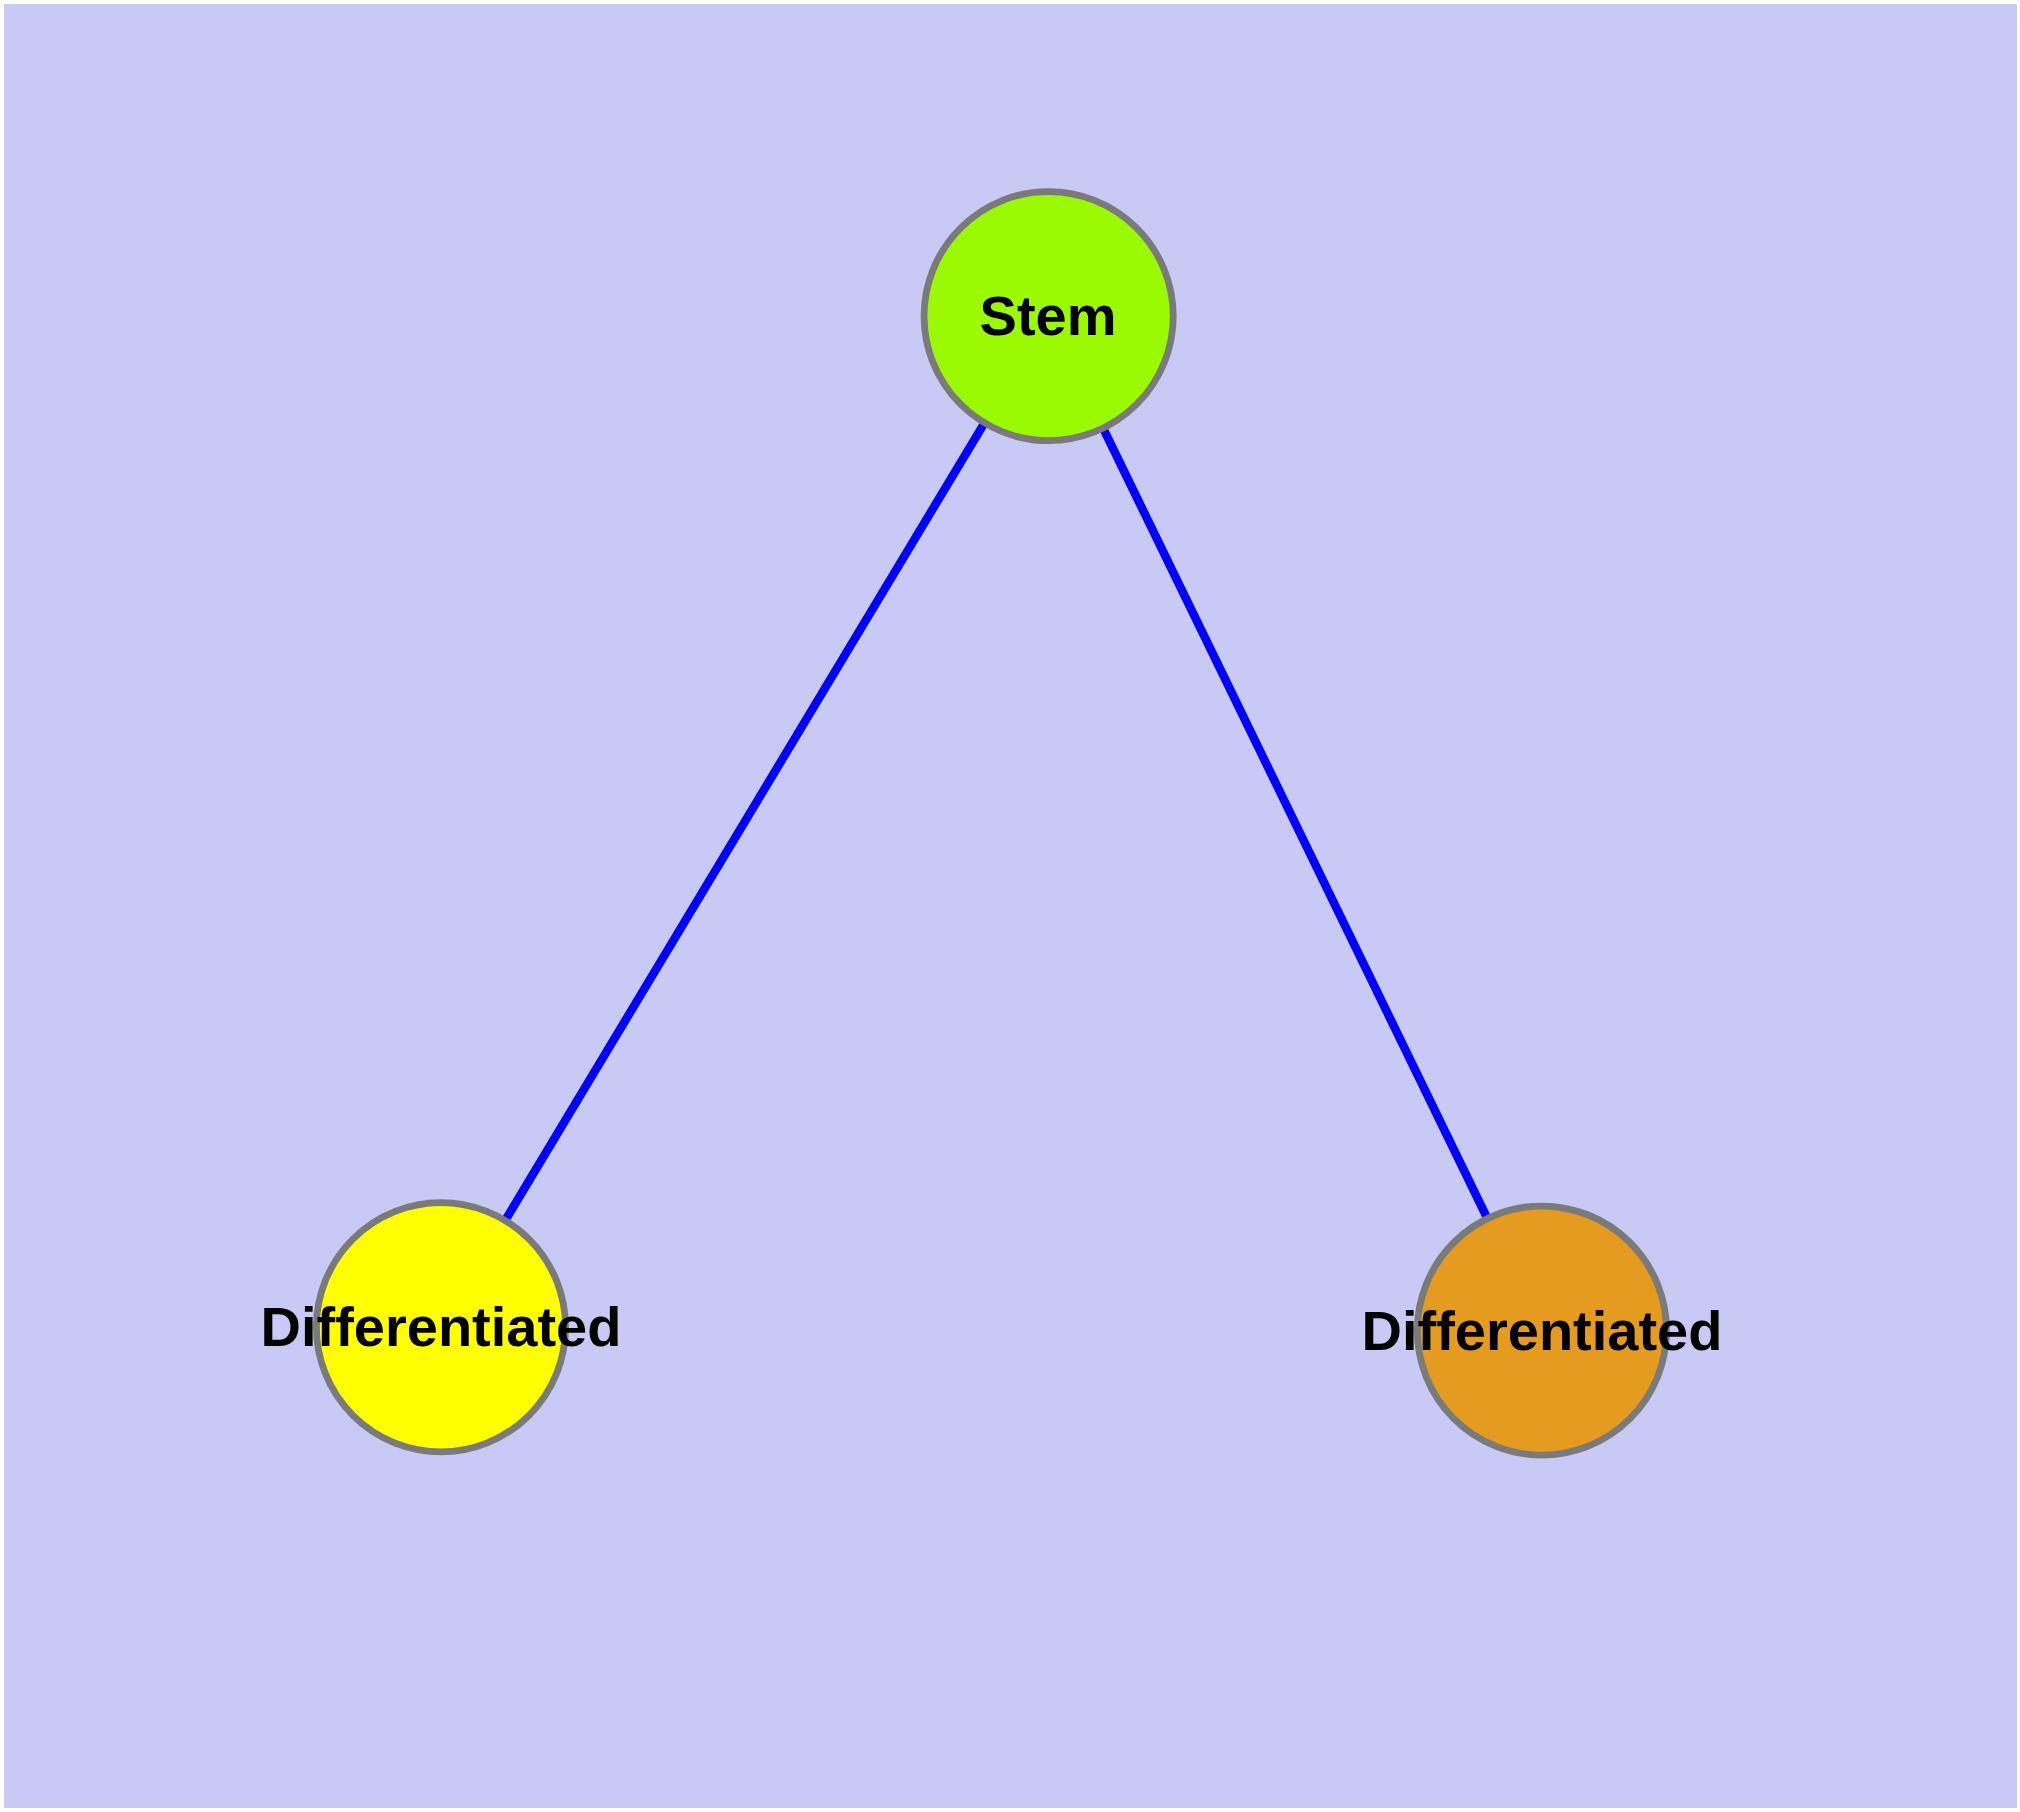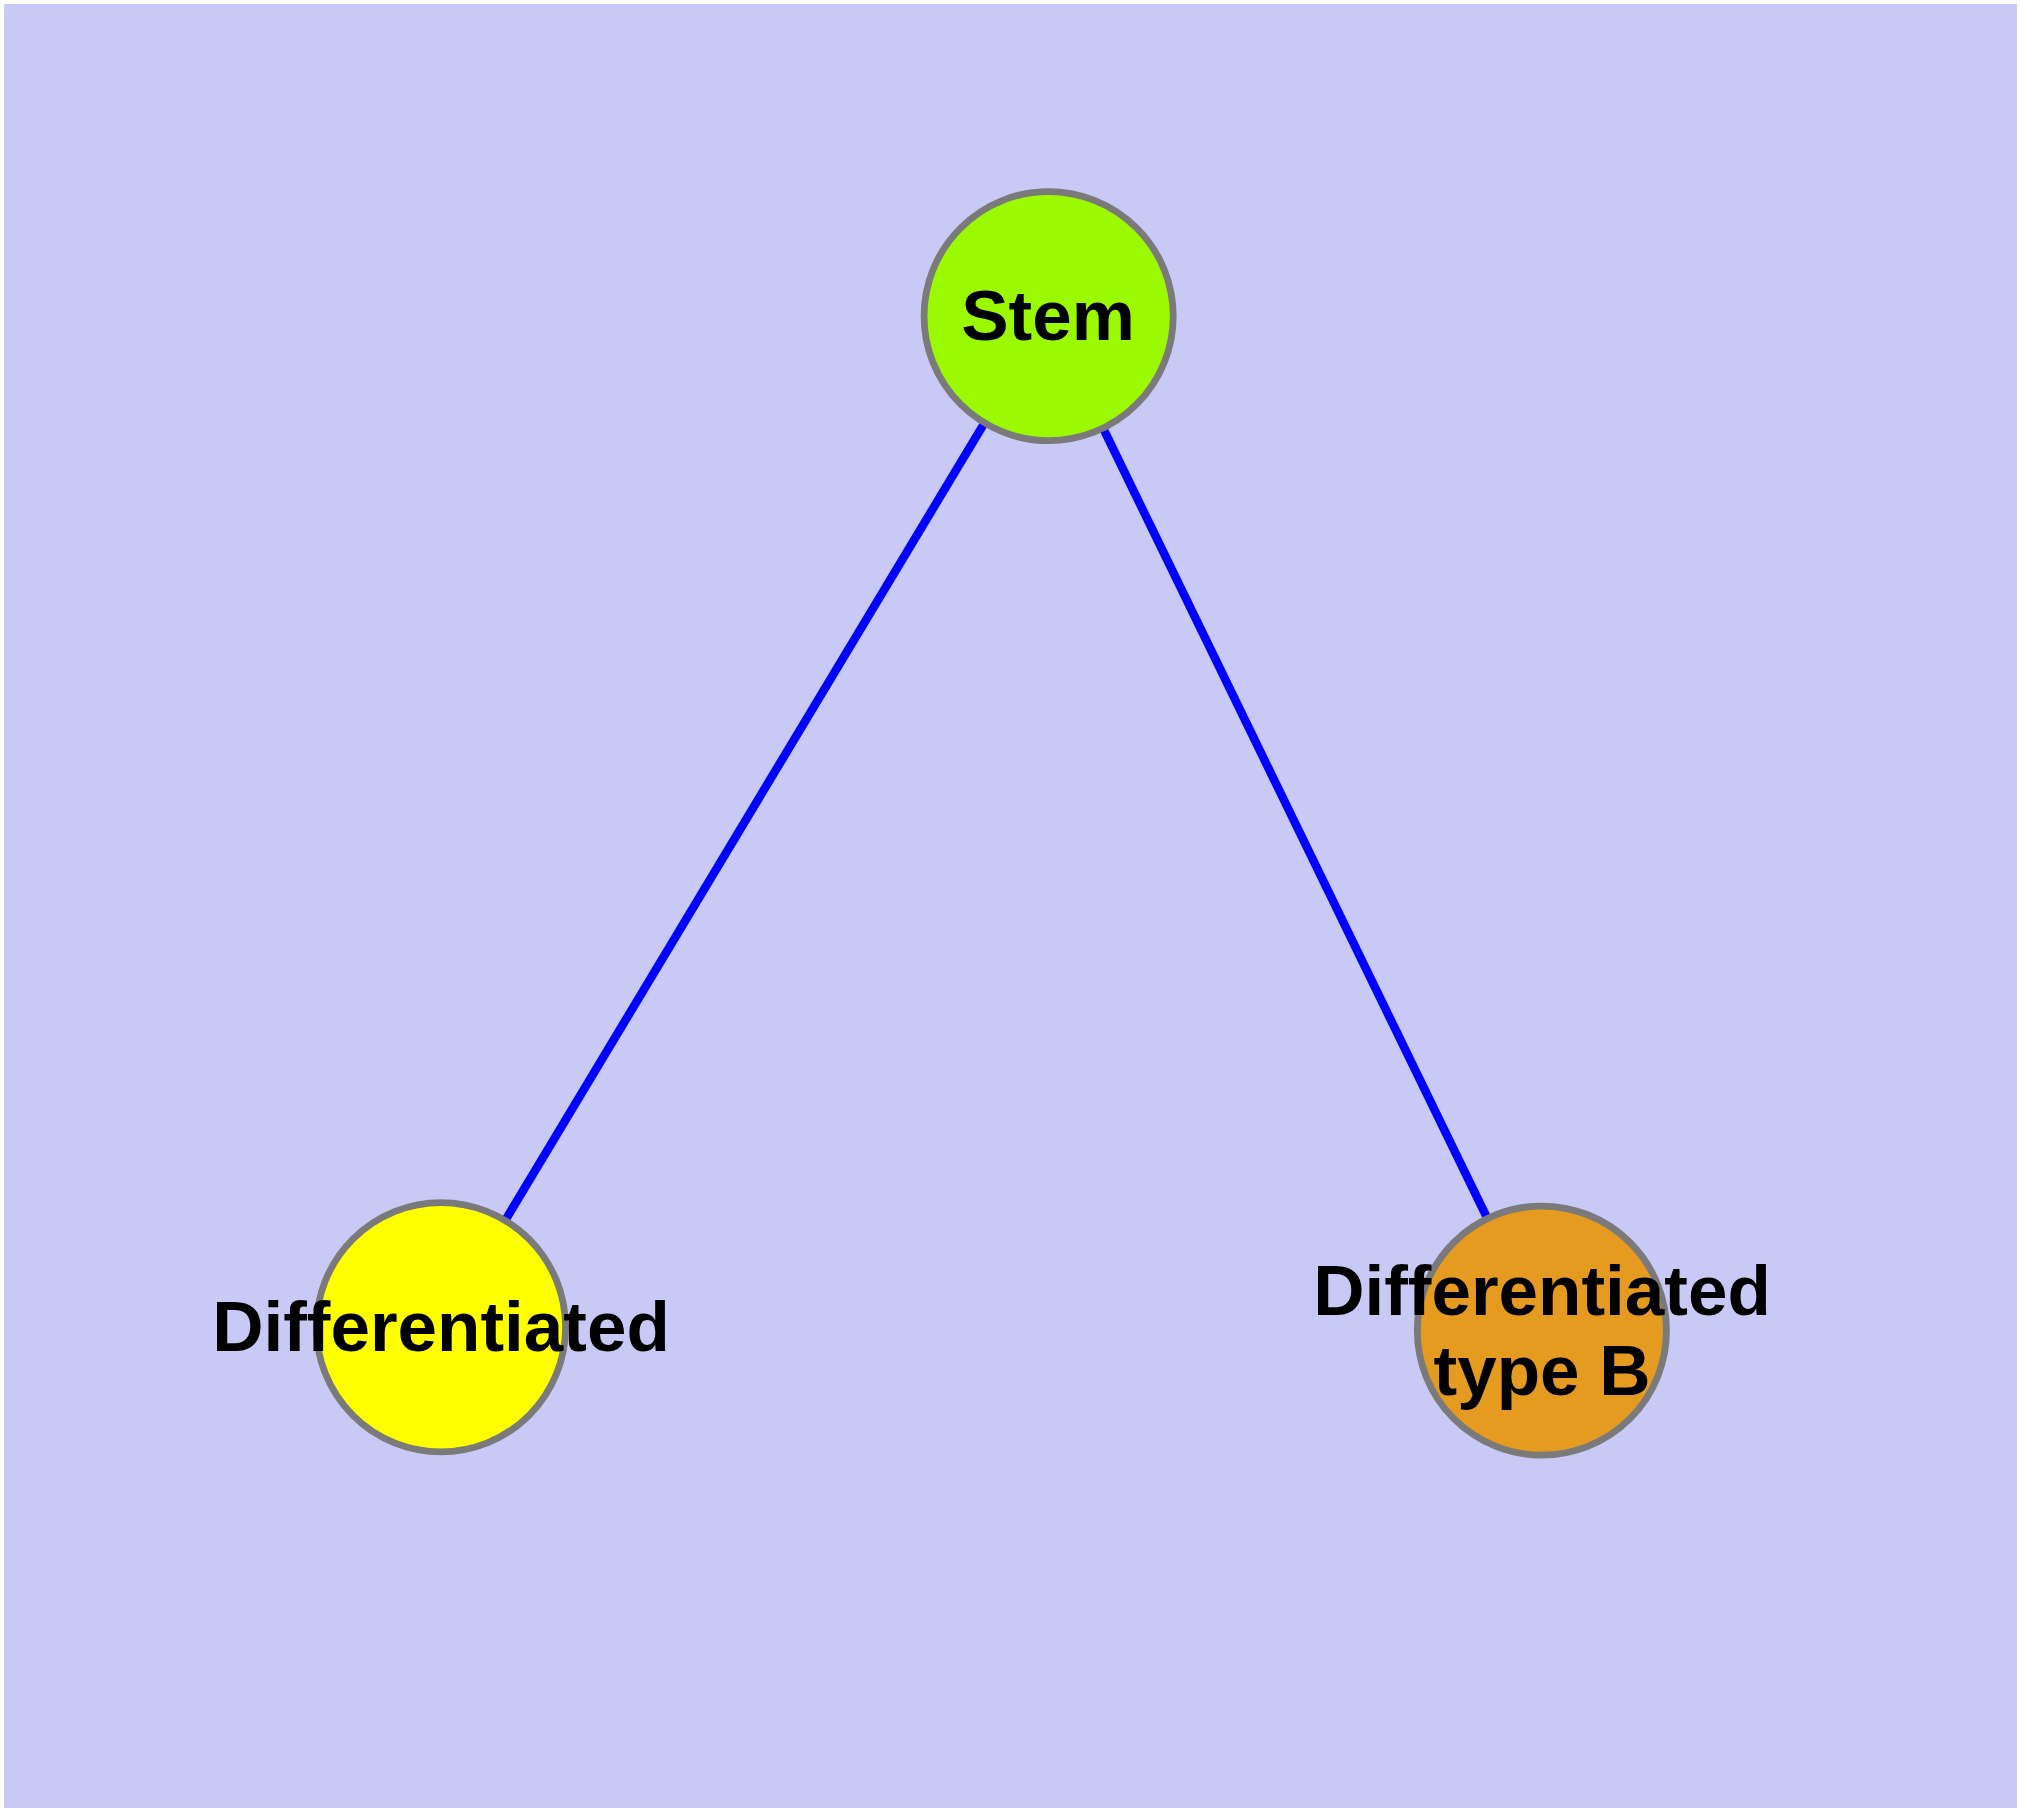--- a/index.html
+++ b/index.html
@@ -28,21 +28,21 @@
   }
   circle.node {
     stroke: var(--node-border, #7a7a7a);
     stroke-width: 8;
   }
   .node-label {
     position: absolute;
     transform: translate(-50%, -50%);
     text-align: center;
     font-weight: bold;
-    font-size: 71px;
+    font-size: 56px;
     line-height: 1.12;
     color: #000000;
     white-space: nowrap;
   }
   .node-label span { display: block; }
 </style>
 </head>
 <body>
 
 <div class="page">
@@ -60,16 +60,15 @@
   <div class="node-label" style="left:1048px; top:316px;">
     <span>Stem</span>
   </div>
 
   <div class="node-label" style="left:441px; top:1327px;">
     <span>Differentiated</span>
   </div>
 
   <div class="node-label" style="left:1542px; top:1331px;">
     <span>Differentiated</span>
-    <span>type B</span>
   </div>
 </div>
 
 
 </body></html>

